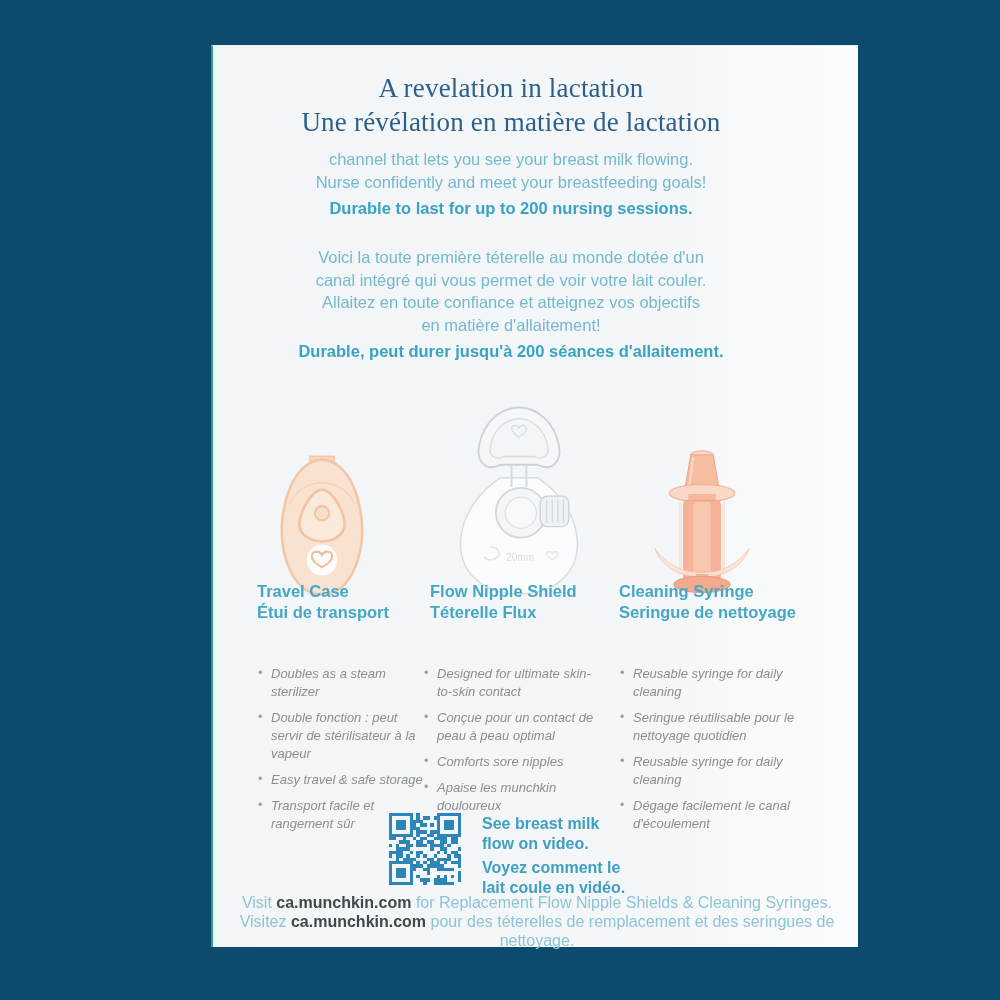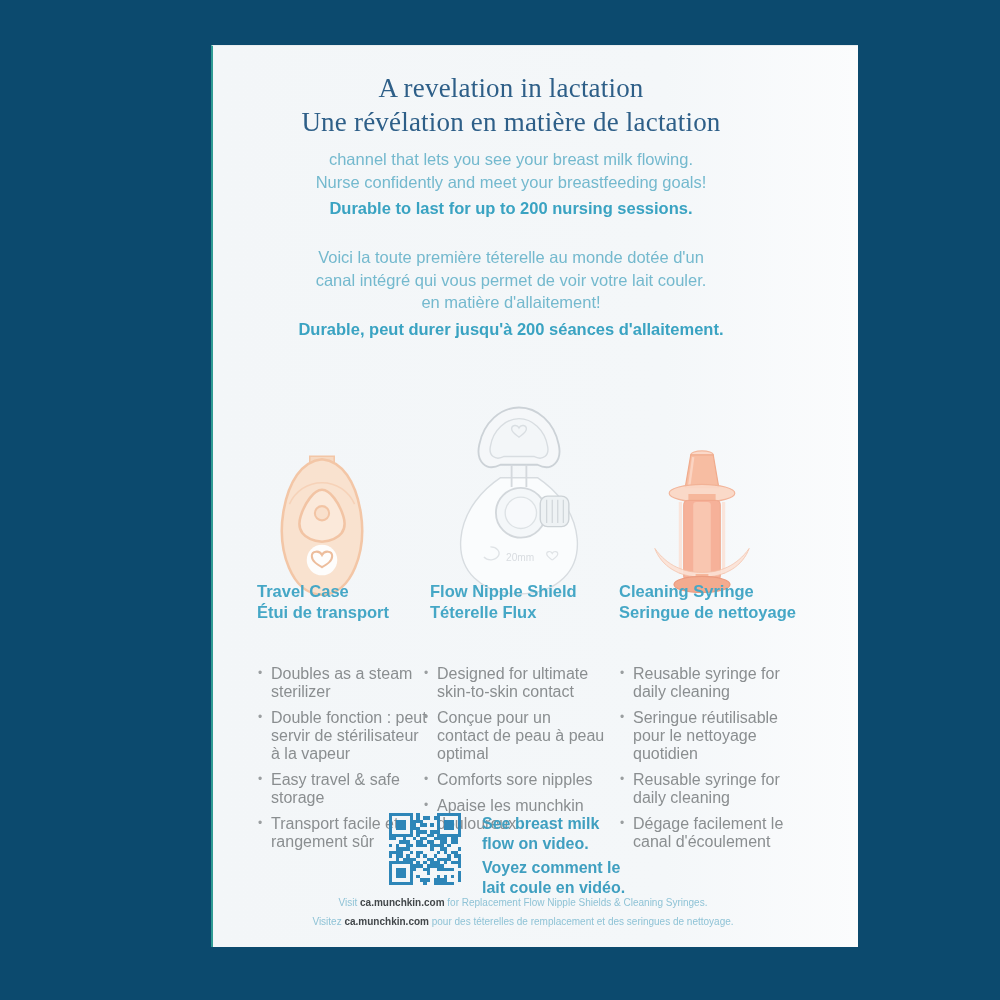--- a/index.html
+++ b/index.html
@@ -22,37 +22,37 @@
   .product-img{position:absolute;}
   .img-case{left:52px;top:407px;}
   .img-shield{left:234px;top:352px;}
   .img-syringe{left:437px;top:400px;}
   
   .col-head{position:absolute;top:535px;color:#45a7c6;font-weight:bold;
     font-size:16.5px;line-height:21px;}
   .col-head-1{left:44px;width:175px;}
   .col-head-2{left:217px;width:190px;}
   .col-head-3{left:406px;width:200px;}
-  .col-list{position:absolute;top:619px;color:#8a8e90;font-size:16px;line-height:18px;}
+  .col-list{position:absolute;top:619px;color:#8a8e90;font-size:13px;line-height:18px;font-style:italic;}
   .col-list-1{left:44px;width:172px;}
   .col-list-2{left:210px;width:182px;}
   .col-list-3{left:406px;width:186px;}
   .bullet-item{position:relative;padding-left:14px;margin-bottom:8px;}
   .bullet-item::before{content:"\2022";position:absolute;left:1px;top:-1px;font-size:12px;color:#9a9ea0;}
   
   .qr{position:absolute;left:176px;top:767px;display:grid;
     grid-template-columns:repeat(21,1fr);grid-template-rows:repeat(21,1fr);
     width:72px;height:72px;}
   .qm{background:#2e86b8;}
   .video-text{position:absolute;left:269px;top:768px;color:#3f9fc0;
     font-weight:bold;font-size:16px;line-height:20px;}
   .video-fr{margin-top:4px;}
   
-  .footer{position:absolute;left:0;top:847px;width:620px;text-align:center;
-    color:#8fc3d6;font-size:10px;line-height:19px;}
+  .footer{position:absolute;left:14px;top:847px;width:620px;text-align:center;
+    color:#8fc3d6;font-size:16px;line-height:19px;}
   .footer-link{color:#42474a;font-weight:bold;}
 </style>
 </head>
 <body>
 
 <div class="stage">
   <div class="card">
 
     <div class="titles">
       <div>A revelation in lactation</div>
@@ -61,20 +61,21 @@
 
     <div class="intro intro-en">
       <div>channel that lets you see your breast milk flowing.</div>
       <div>Nurse confidently and meet your breastfeeding goals!</div>
       <div class="bold">Durable to last for up to 200 nursing sessions.</div>
     </div>
 
     <div class="intro intro-fr">
       <div>Voici la toute première téterelle au monde dotée d'un</div>
       <div>canal intégré qui vous permet de voir votre lait couler.</div>
+      <div>Allaitez en toute confiance et atteignez vos objectifs</div>
       <div>en matière d'allaitement!</div>
       <div class="bold">Durable, peut durer jusqu'à 200 séances d'allaitement.</div>
     </div>
 
     <svg class="product-img img-case" width="114" height="148" viewBox="0 0 112 145">
       <path d="M44,3 h24 v8 h-24 z" fill="#f6d9c2" stroke="#f3c6a6" stroke-width="1.5"></path>
       <path d="M56,6 C36,8 23,28 18,58 C12,95 26,139 56,139 C86,139 100,95 94,58 C89,28 76,8 56,6 Z" fill="#f9e2cf" stroke="#f3c6a6" stroke-width="2.5"></path>
       <path d="M24,50 C30,37 42,29 56,29 C70,29 82,37 88,50" fill="none" stroke="#f6d2b8" stroke-width="1.5"></path>
       <path d="M56,36 C48,36 39,49 35,62 C31,75 37,85 56,87 C75,85 81,75 77,62 C73,49 64,36 56,36 Z" fill="#fbe9da" stroke="#f2c4a4" stroke-width="2.5"></path>
       <circle cx="56" cy="59" r="7" fill="#f9e0cc" stroke="#f2c4a4" stroke-width="2"></circle>

